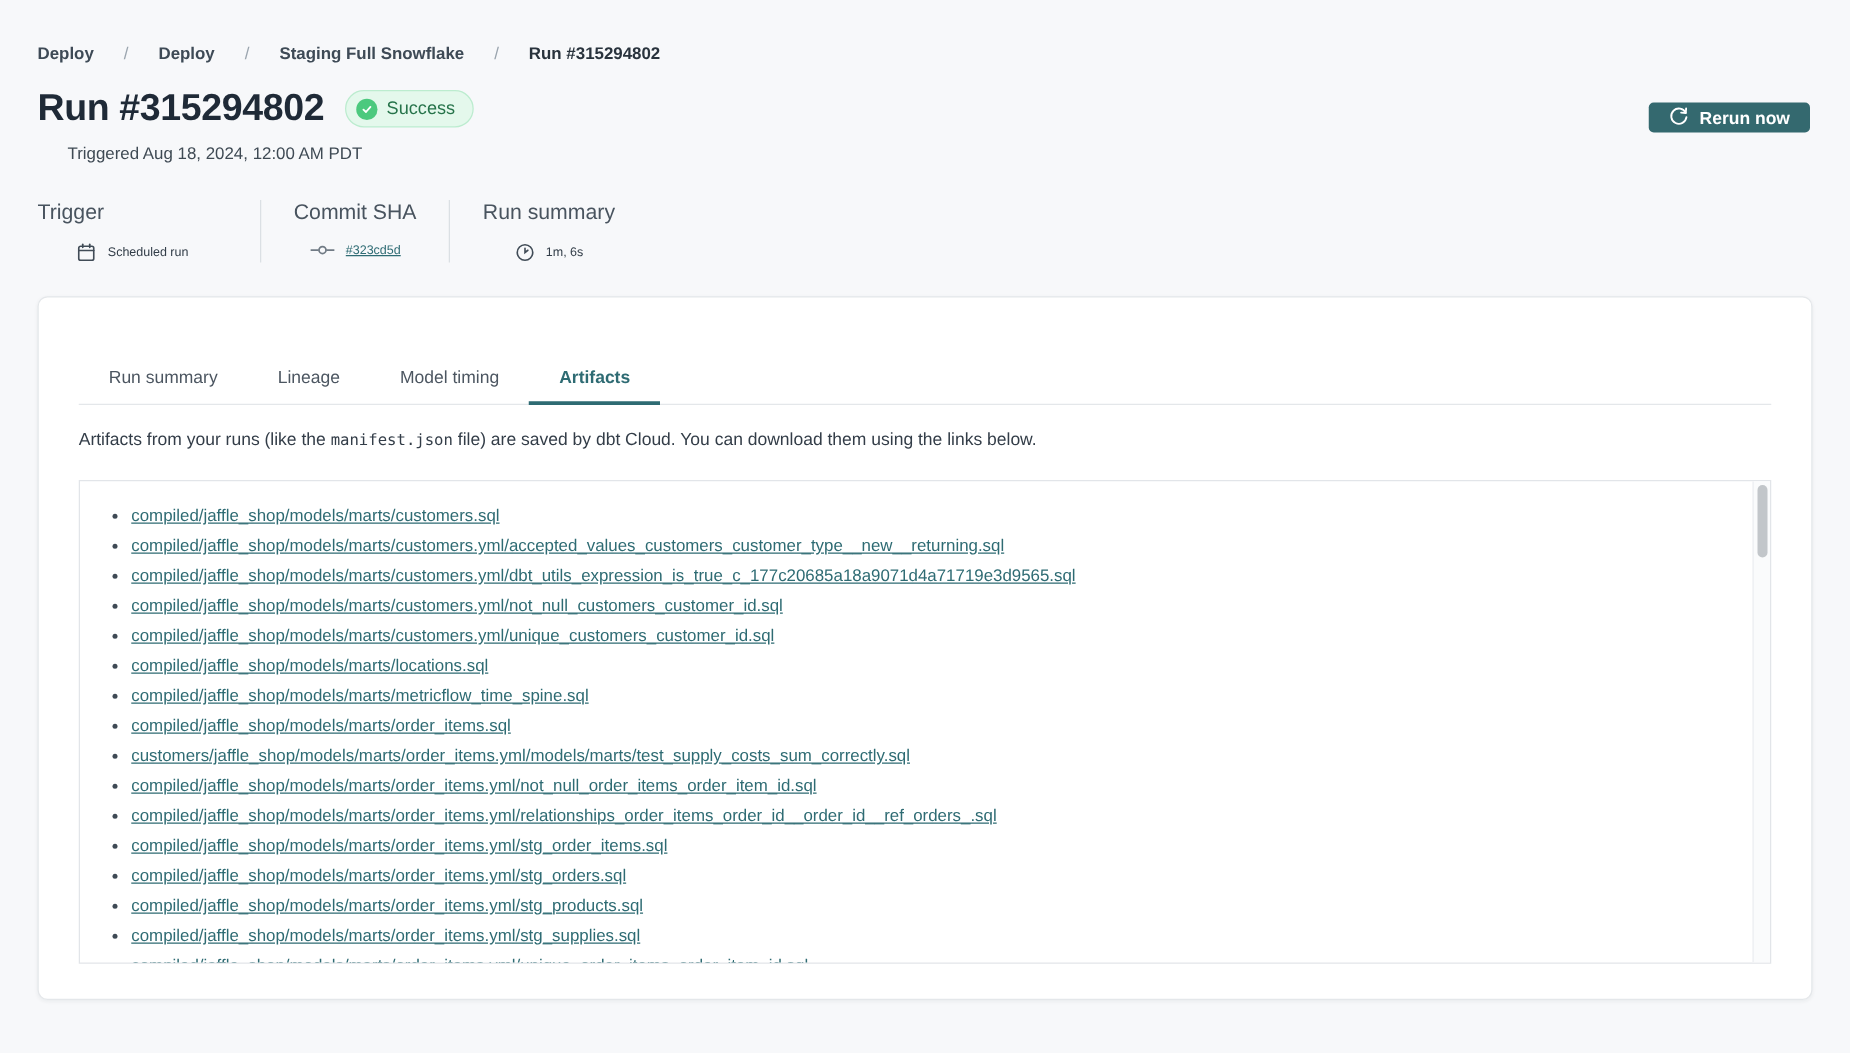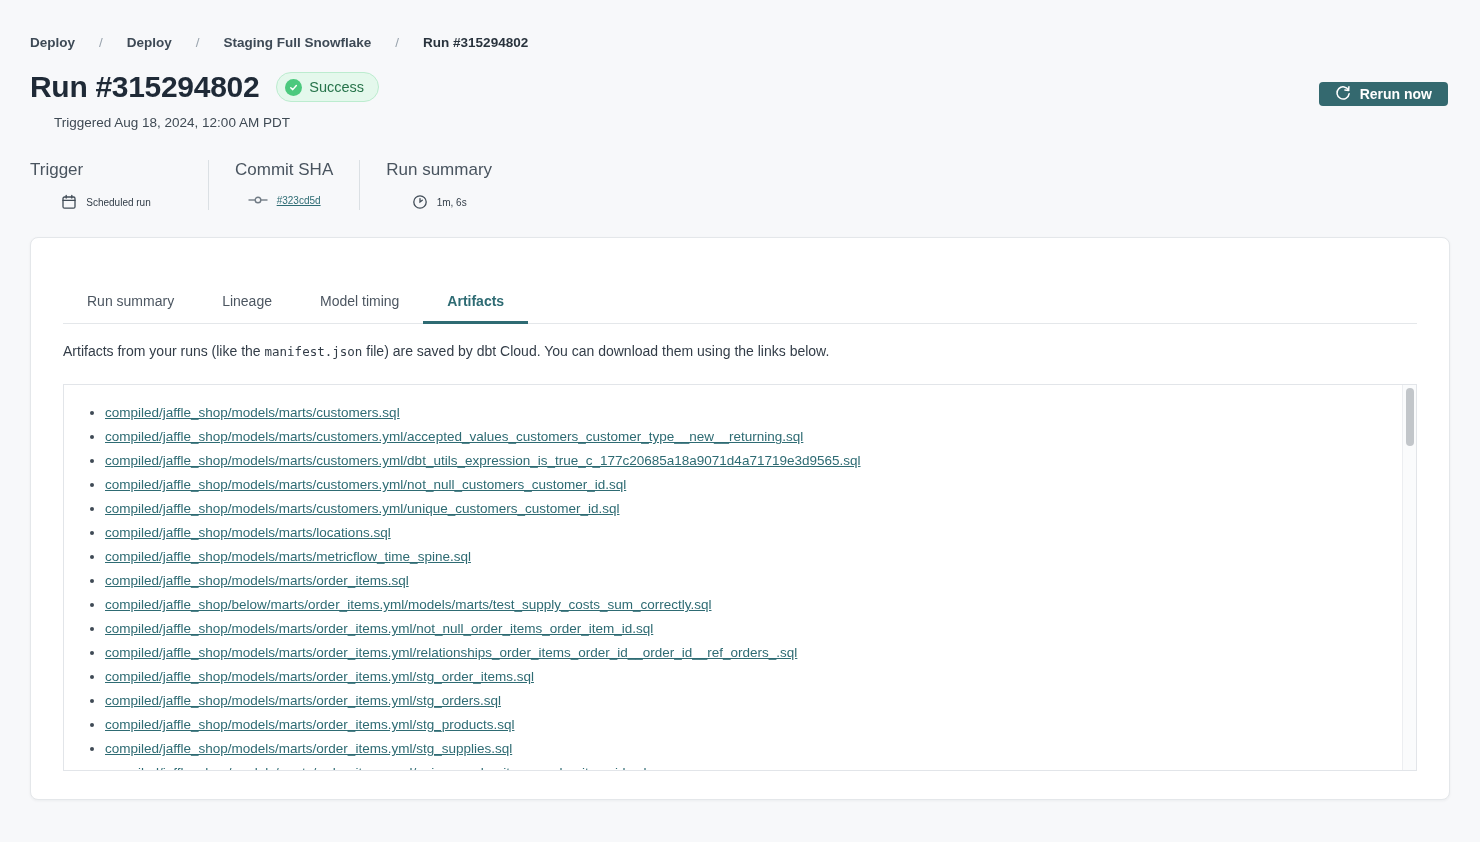--- a/index.html
+++ b/index.html
@@ -211,21 +211,21 @@
     <div class="file-box">
       <ul class="file-list">
           <li><a href="#">compiled/jaffle_shop/models/marts/customers.sql</a></li>
           <li><a href="#">compiled/jaffle_shop/models/marts/customers.yml/accepted_values_customers_customer_type__new__returning.sql</a></li>
           <li><a href="#">compiled/jaffle_shop/models/marts/customers.yml/dbt_utils_expression_is_true_c_177c20685a18a9071d4a71719e3d9565.sql</a></li>
           <li><a href="#">compiled/jaffle_shop/models/marts/customers.yml/not_null_customers_customer_id.sql</a></li>
           <li><a href="#">compiled/jaffle_shop/models/marts/customers.yml/unique_customers_customer_id.sql</a></li>
           <li><a href="#">compiled/jaffle_shop/models/marts/locations.sql</a></li>
           <li><a href="#">compiled/jaffle_shop/models/marts/metricflow_time_spine.sql</a></li>
           <li><a href="#">compiled/jaffle_shop/models/marts/order_items.sql</a></li>
-          <li><a href="#">compiled/jaffle_shop/below/marts/order_items.yml/models/marts/test_supply_costs_sum_correctly.sql</a></li>
+          <li><a href="#">customers/jaffle_shop/models/marts/order_items.yml/models/marts/test_supply_costs_sum_correctly.sql</a></li>
           <li><a href="#">compiled/jaffle_shop/models/marts/order_items.yml/not_null_order_items_order_item_id.sql</a></li>
           <li><a href="#">compiled/jaffle_shop/models/marts/order_items.yml/relationships_order_items_order_id__order_id__ref_orders_.sql</a></li>
           <li><a href="#">compiled/jaffle_shop/models/marts/order_items.yml/stg_order_items.sql</a></li>
           <li><a href="#">compiled/jaffle_shop/models/marts/order_items.yml/stg_orders.sql</a></li>
           <li><a href="#">compiled/jaffle_shop/models/marts/order_items.yml/stg_products.sql</a></li>
           <li><a href="#">compiled/jaffle_shop/models/marts/order_items.yml/stg_supplies.sql</a></li>
           <li><a href="#">compiled/jaffle_shop/models/marts/order_items.yml/unique_order_items_order_item_id.sql</a></li>
         </ul>
       <div class="scroll-track">
         <div class="scroll-thumb"></div>

